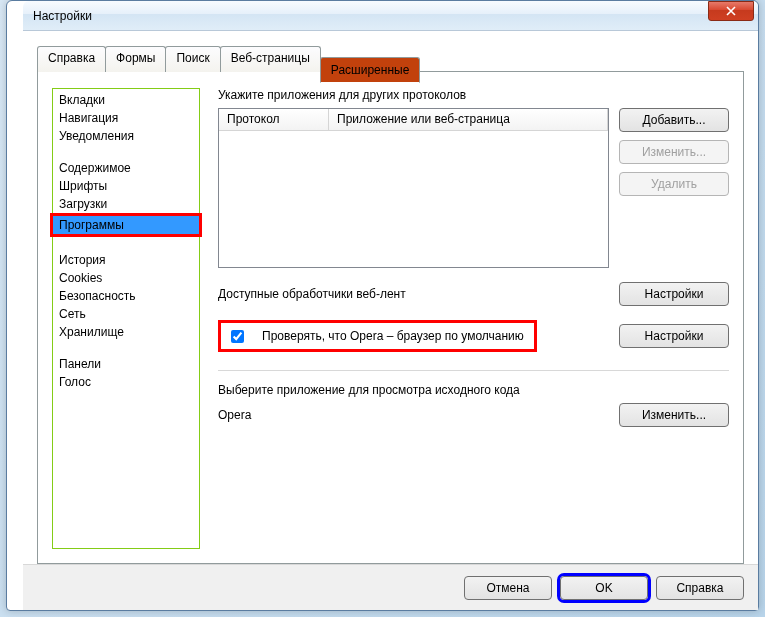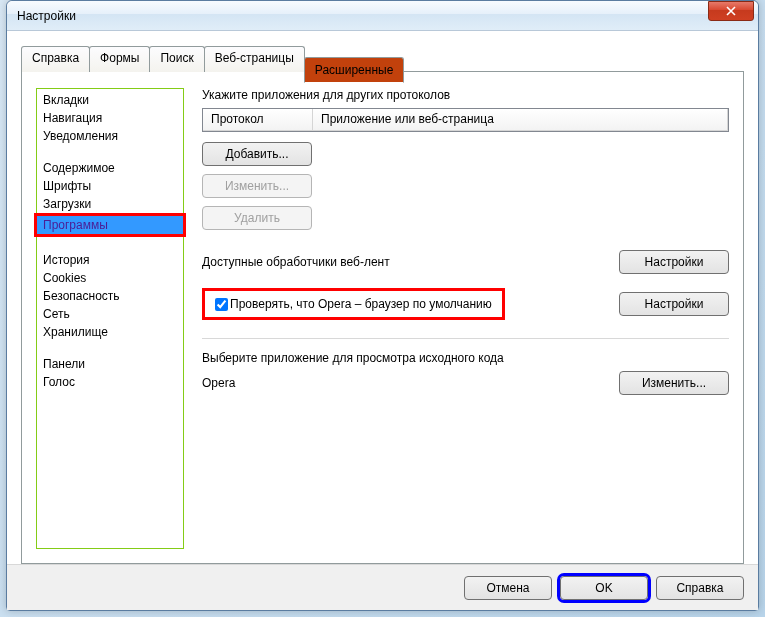--- a/index.html
+++ b/index.html
@@ -15,20 +15,21 @@
   .window {
     position: absolute;
     left: 6px; top: 0;
     width: 753px; height: 611px;
     background: #fff;
     border: 1px solid #5a7ca0;
     border-radius: 6px 6px 4px 4px;
     box-shadow: 0 0 8px rgba(0,0,0,0.2);
     display: flex;
     flex-direction: column;
+    padding-left: 16px;
   }
   .titlebar {
     height: 30px;
     background: linear-gradient(to bottom, #f7fbff 0%, #e6f0fa 45%, #d4e5f4 46%, #e0edf8 100%);
     border-radius: 6px 6px 0 0;
     display: flex;
     align-items: center;
     padding: 0 4px 0 10px;
     border-bottom: 1px solid #b8c8d8;
   }
@@ -96,34 +97,33 @@
     padding: 2px 0;
   }
   .sidegroup { padding: 0; }
   .sideitem {
     padding: 1px 6px;
     cursor: pointer;
     line-height: 16px;
   }
   .sideitem.selected {
     background: #3399ff;
-    color: #4c1d95;
+    color: #000000;
   }
   .sidespacer { height: 14px; }
   .mainarea {
     flex: 1;
     display: flex;
     flex-direction: column;
   }
   .section-label { margin-bottom: 6px; }
   .protocol-row {
     display: flex;
     gap: 10px;
-    margin-bottom: 20px;
-    flex-direction: column;
+    margin-bottom: 14px;
   }
   .table-wrap {
     flex: 1;
     border: 1px solid #828790;
     background: #fff;
     height: 160px;
     display: flex;
     flex-direction: column;
   }
   .table-head {
@@ -165,21 +165,21 @@
   .row-line {
     display: flex;
     align-items: center;
     gap: 10px;
     margin-bottom: 14px;
   }
   .row-line .lbl { flex: 1; }
   .check-row {
     display: inline-flex;
     align-items: center;
-    gap: 2px;
+    gap: 18px;
     padding: 6px 10px;
     border: 3px solid #ff0000;
   }
   .check-row input { margin: 0; }
   .hr {
     border: none;
     border-top: 1px solid #d8d8d8;
     margin: 4px 0 12px 0;
   }
   .footer {

